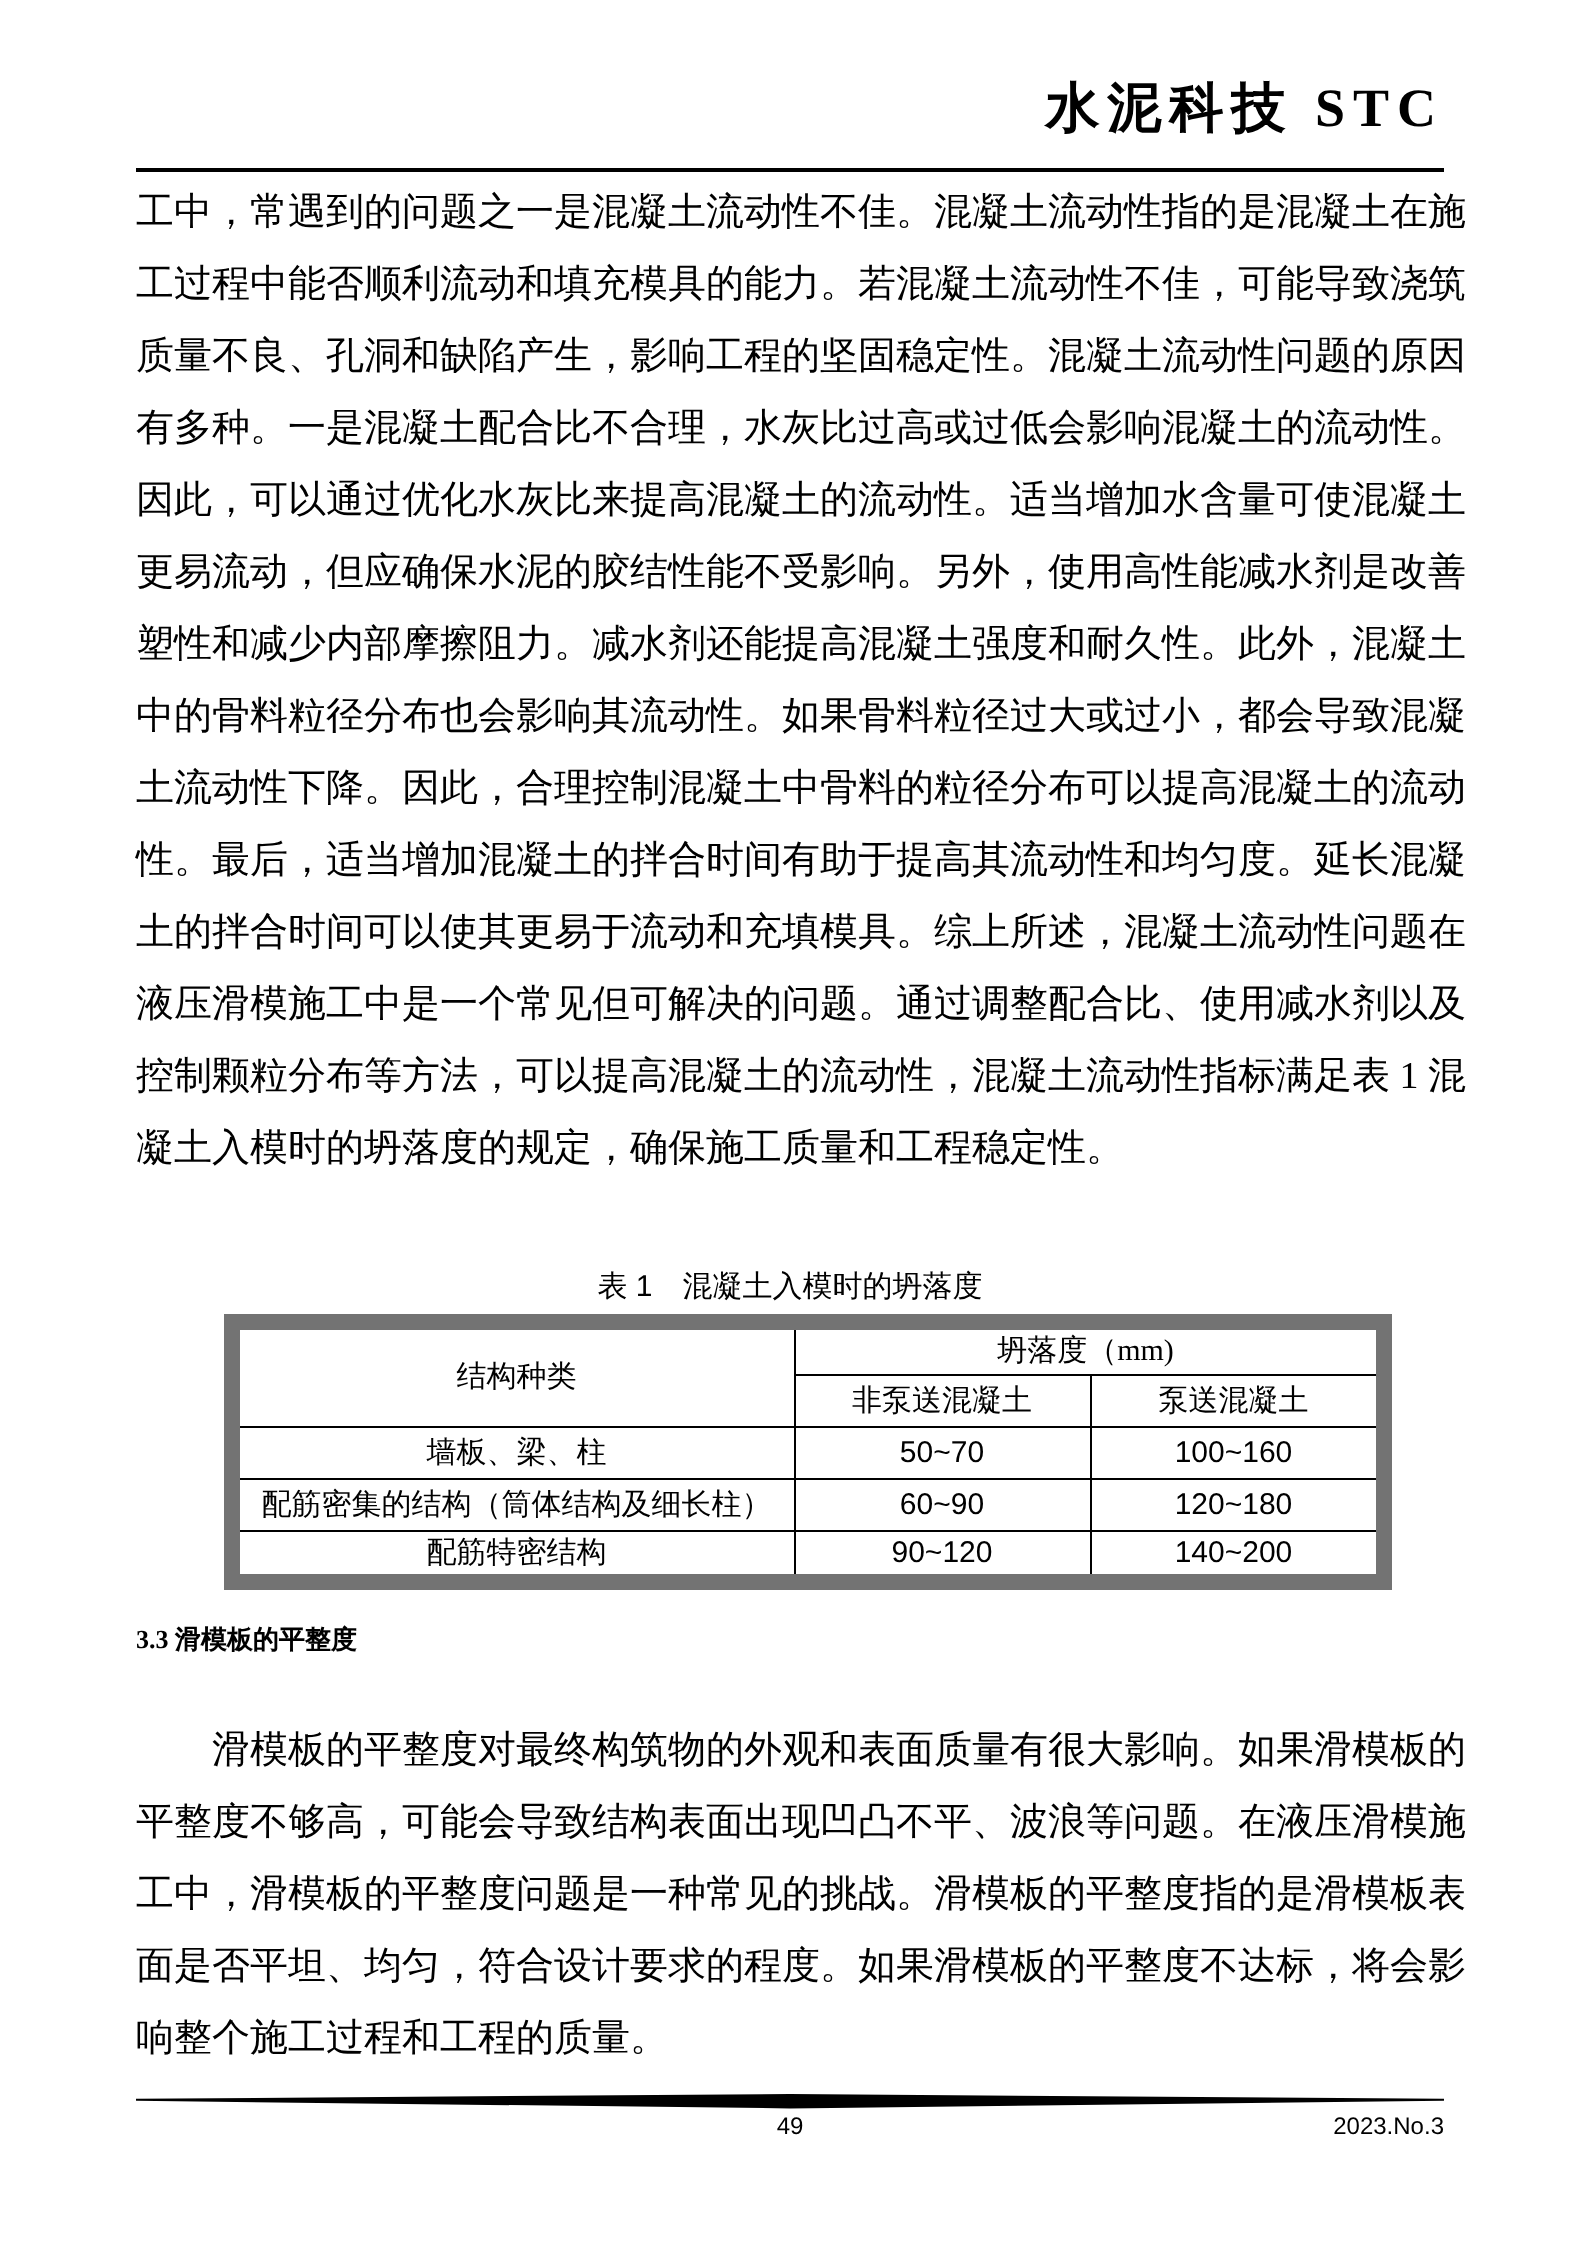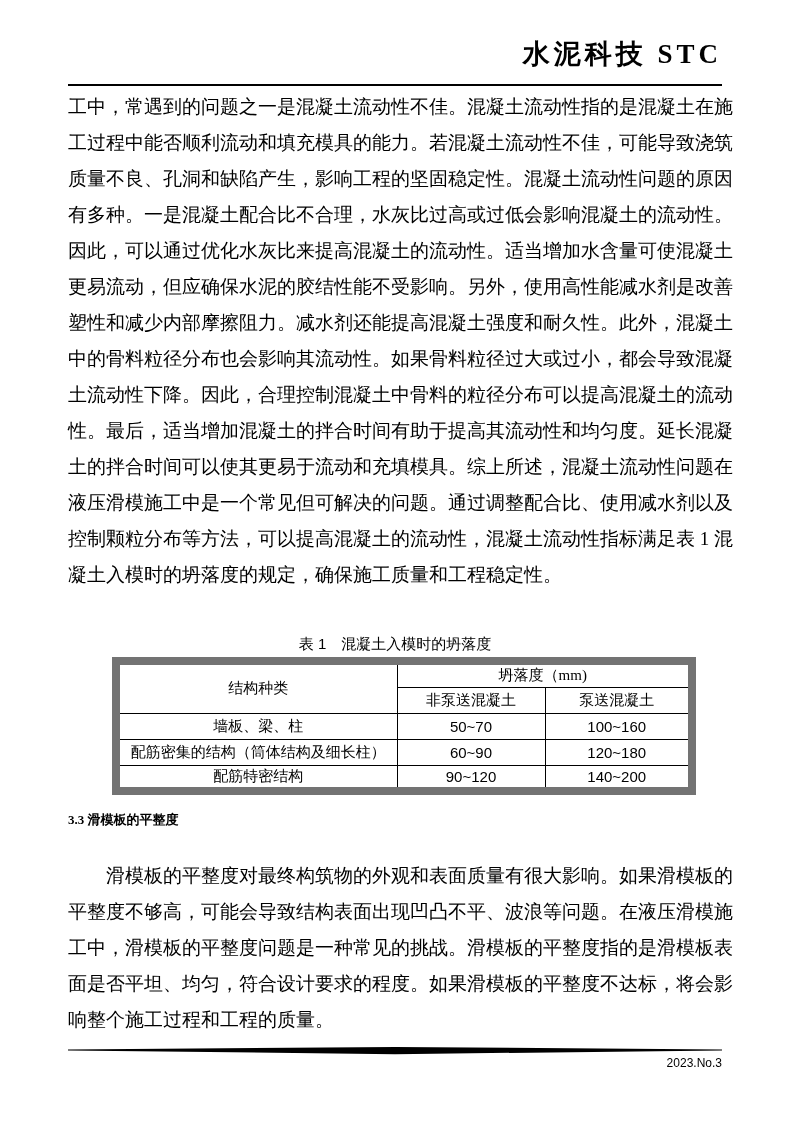--- a/index.html
+++ b/index.html
@@ -201,17 +201,18 @@
       <div class="line">工中，滑模板的平整度问题是一种常见的挑战。滑模板的平整度指的是滑模板表</div>
       <div class="line">面是否平坦、均匀，符合设计要求的程度。如果滑模板的平整度不达标，将会影</div>
       <div class="line last">响整个施工过程和工程的质量。</div>
     </div>
 
     <svg class="footer-rule" viewBox="0 0 654 8" preserveAspectRatio="none" xmlns="http://www.w3.org/2000/svg">
       <polygon points="0,2.4 327,0 654,2.4 654,3.4 327,7.2 0,3.4" fill="#000000"></polygon>
     </svg>
 
     <div class="footer-row">
+      <span class="page-number">49</span>
       <span class="issue-label">2023.No.3</span>
     </div>
 
   </div>
 </div>
 
 </body></html>

